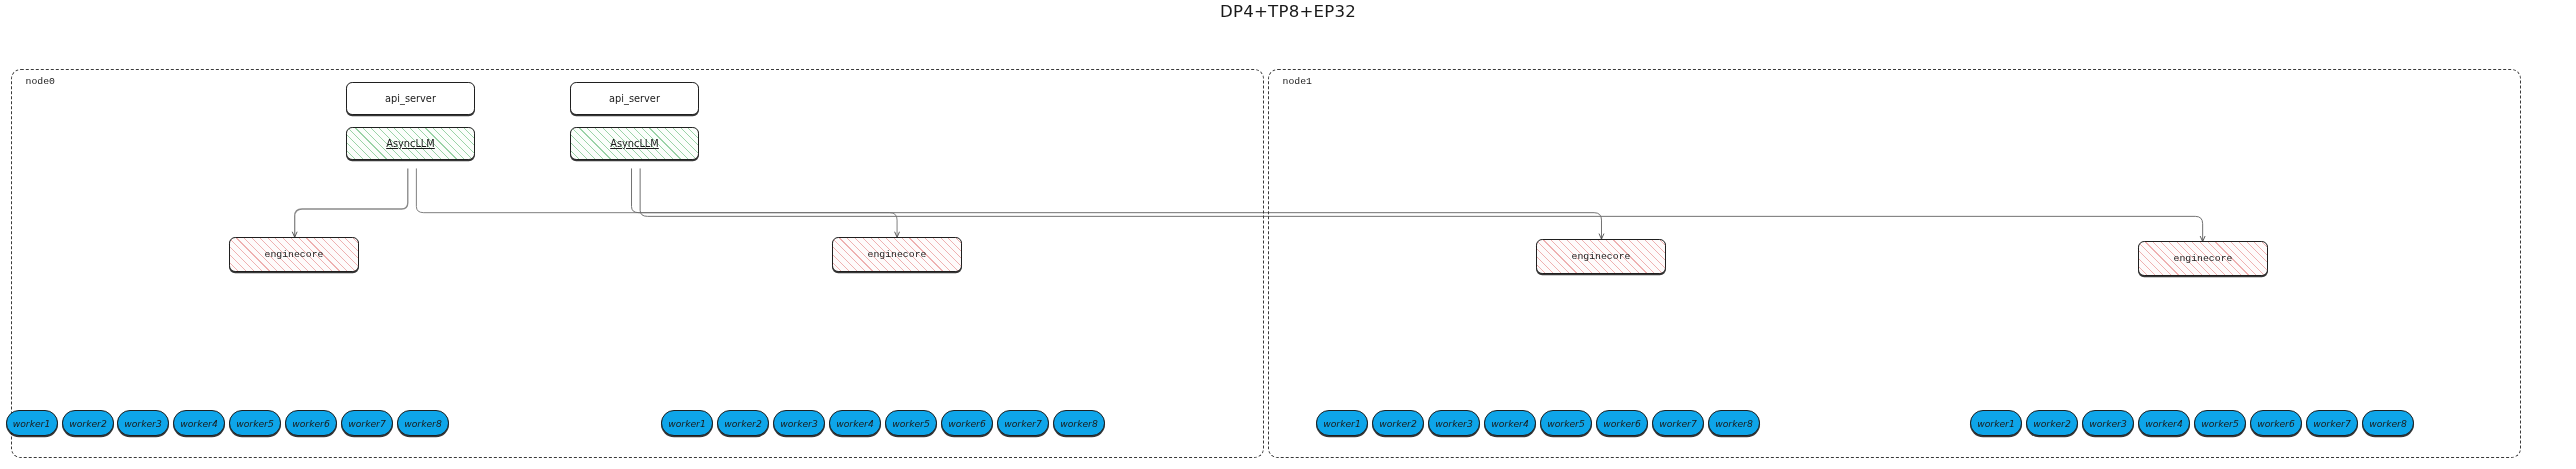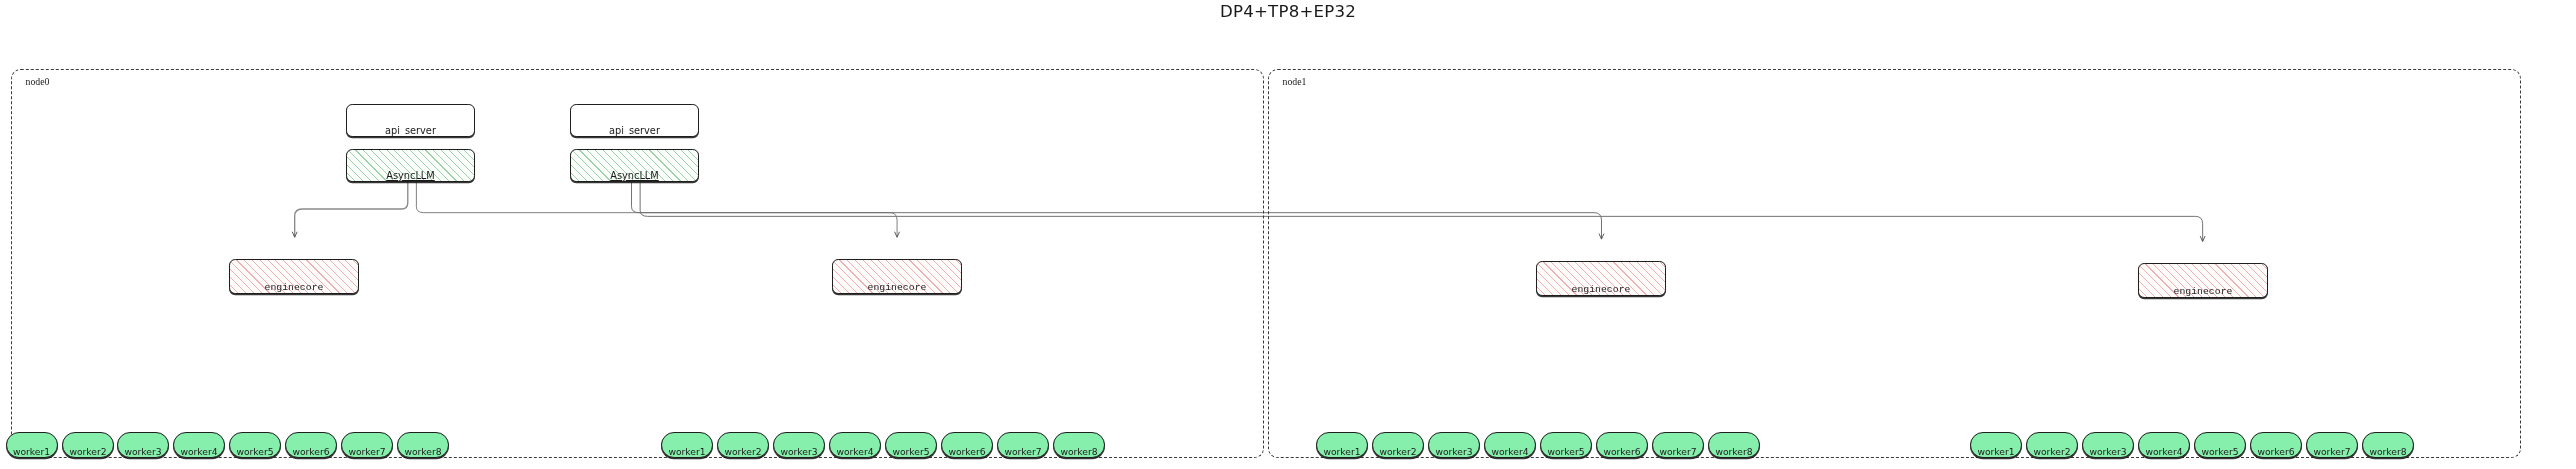--- a/index.html
+++ b/index.html
@@ -52,40 +52,39 @@
     background: transparent;
     box-sizing: border-box;
   }
   .cluster-label {
     position: absolute;
     left: 13.5px;
     top: 5.5px;
     font-size: 9.8px;
     line-height: 11px;
     color: #1a1a1a;
-    font-family: Liberation Serif, serif;
+    font-family: Liberation Mono, monospace;
     white-space: nowrap;
   }
 
   
   .nodebox {
     position: absolute;
     box-sizing: border-box;
     border: 1.2px solid #1f1f1f;
     border-radius: 6.2px;
     background: #ffffff;
     display: flex;
-    align-items: flex-end;
+    align-items: center;
     justify-content: center;
     font-size: 9.8px;
     line-height: 11px;
     color: #1a1a1a;
     white-space: nowrap;
     box-shadow: 0 1.2px 0 0 rgba(20,20,20,0.85);
-    margin-top: 22px;
   }
 
   
   .box-api {
     background: #ffffff;
   }
 
   
   .box-async {
     background-color: #fbfefb;
@@ -111,21 +110,22 @@
       rgba(0,0,0,0) 5.5px
     );
     border-color: #1f1f1f;
     font-family: Liberation Mono, monospace;
   }
 
   
   .box-worker {
     font-size: 9.2px;
     border-radius: 13px;
-    background: #86efac;
+    background: #0ea5e9;
+    font-style: italic;
   }
 </style>
 </head>
 <body>
 
 <div id="stage">
 
   <div id="diagram-title">DP4+TP8+EP32</div>
 
   <svg id="edge-layer" viewBox="0 0 4188 763" width="2576" height="469" xmlns="http://www.w3.org/2000/svg">

